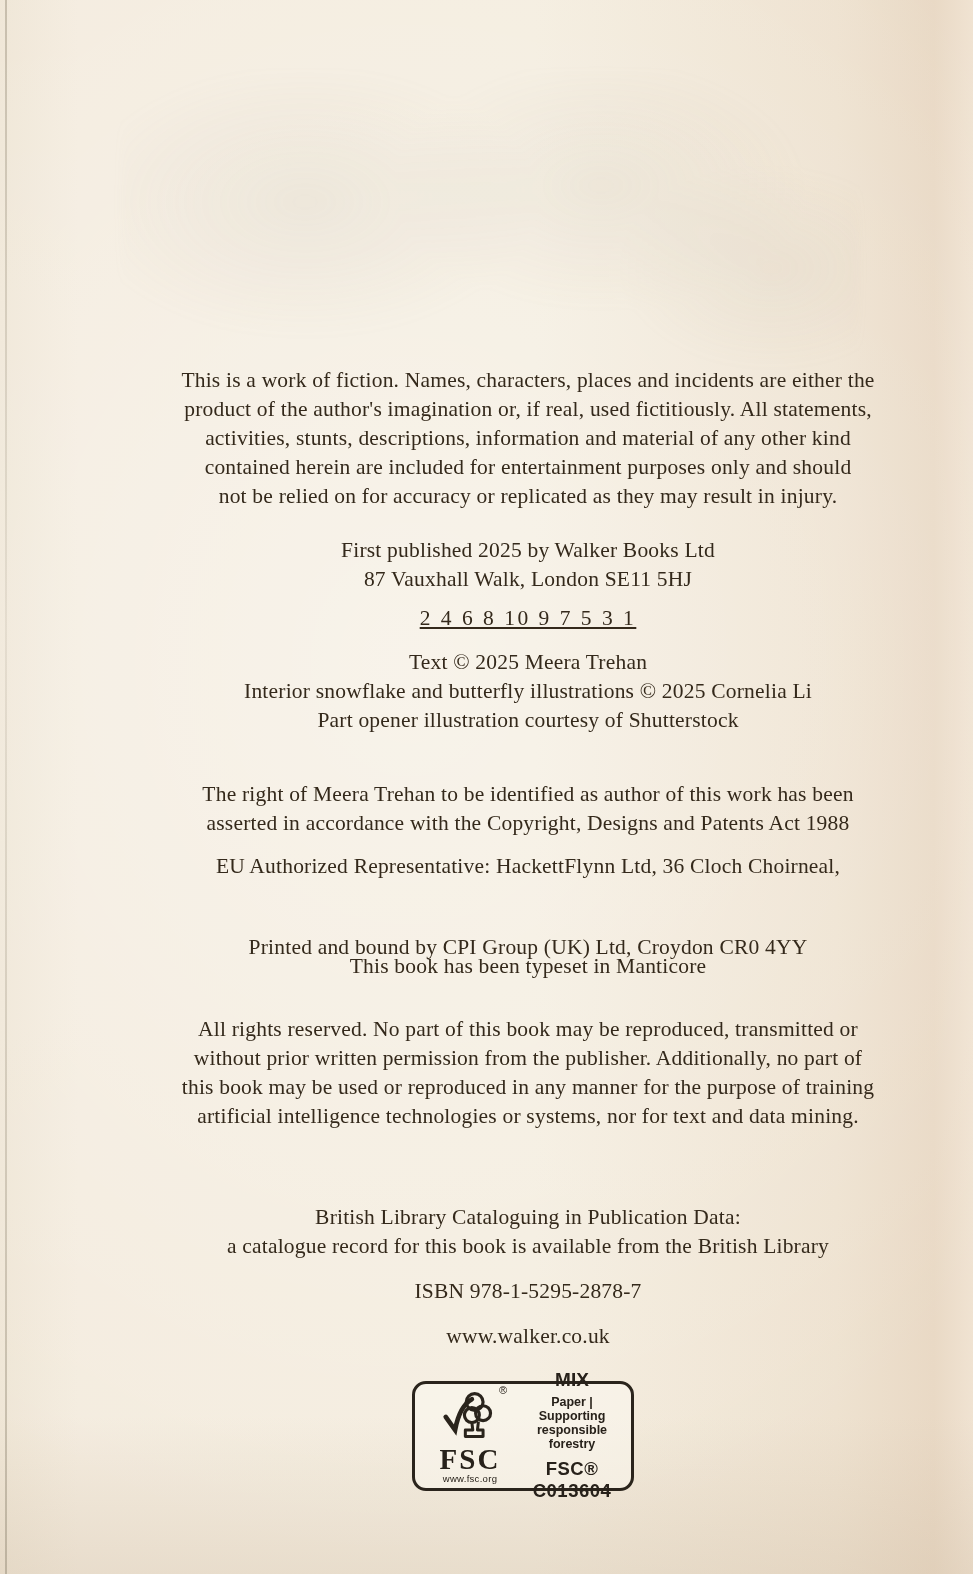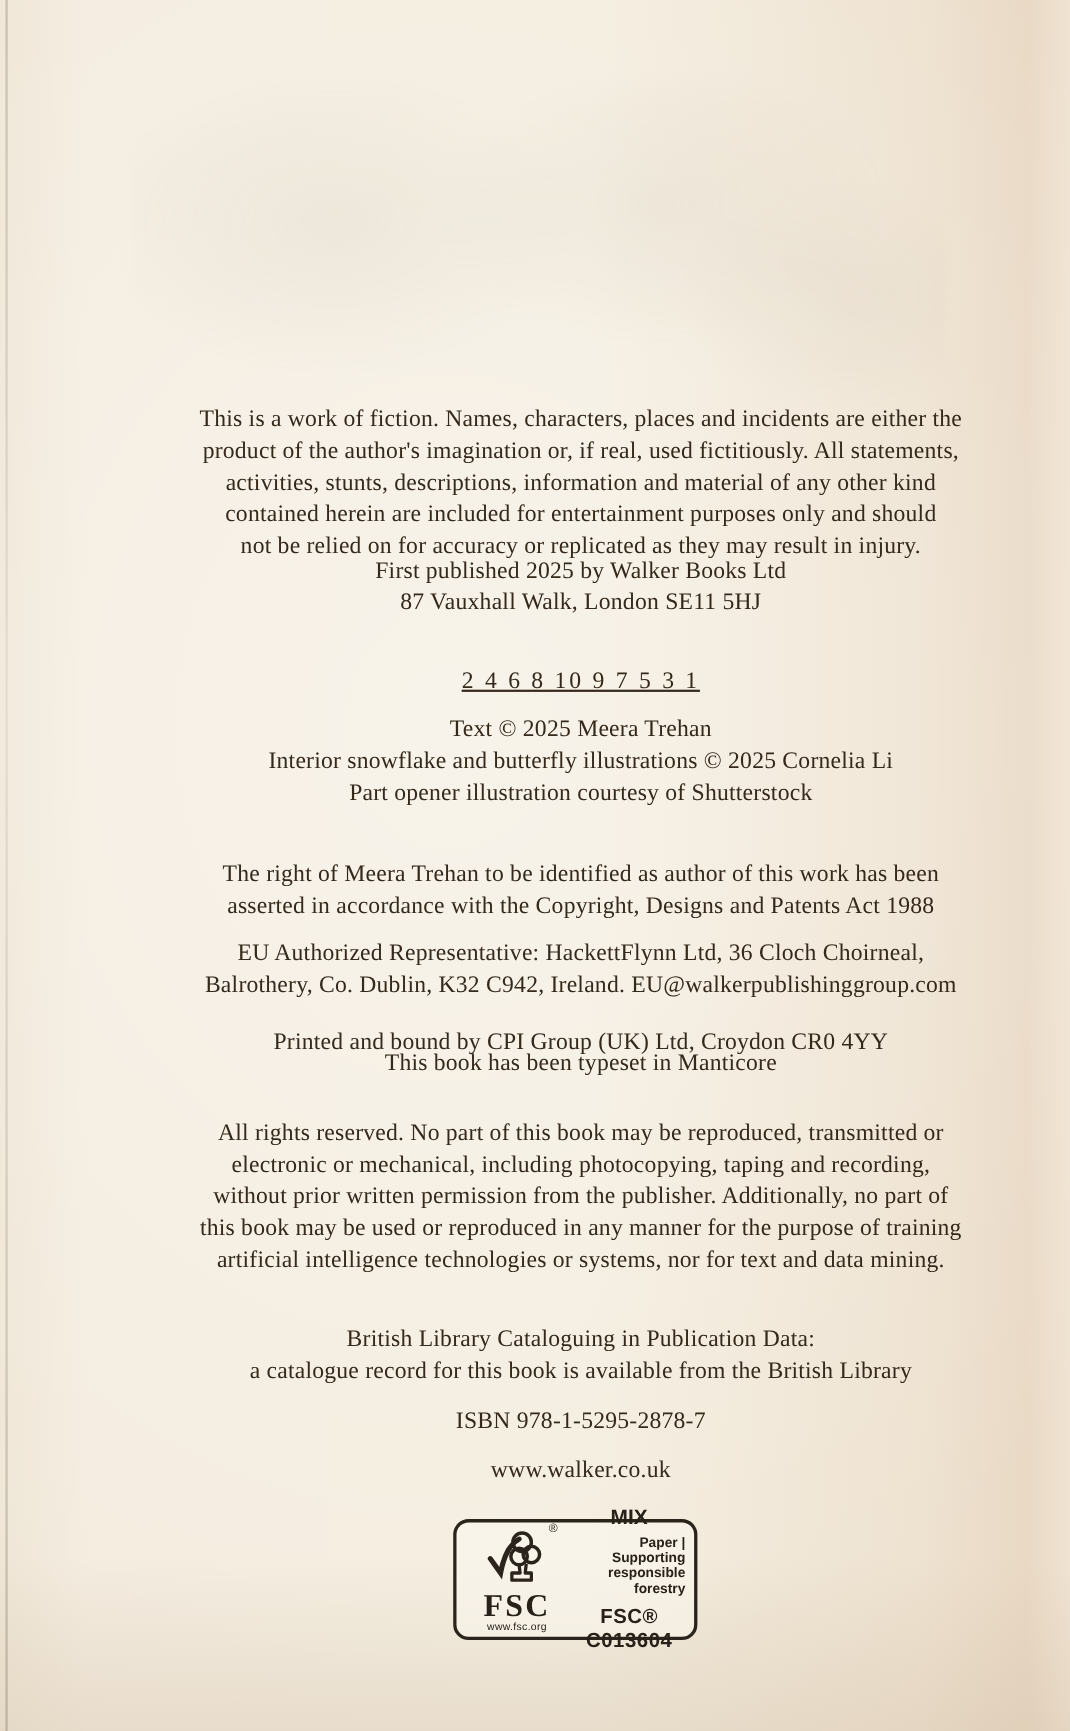--- a/index.html
+++ b/index.html
@@ -38,67 +38,65 @@
     display:flex;align-items:center;gap:8px;
     padding:5px 8px 5px 12px;box-sizing:border-box;
     color:#27211a;
   }
   .fsc-left{width:86px;display:flex;flex-direction:column;align-items:center;position:relative;}
   .fsc-reg{position:absolute;top:-4px;right:6px;font-size:11px;font-family:"Liberation Sans",sans-serif;}
   .fsc-brand{font-family:"Liberation Serif",serif;font-weight:bold;font-size:29px;line-height:26px;letter-spacing:2px;margin-top:-2px;}
   .fsc-url{font-family:"Liberation Sans",sans-serif;font-weight:normal;font-size:9.5px;letter-spacing:0.3px;margin-top:1px;}
   .fsc-right{flex:1;text-align:center;font-family:"Liberation Sans",sans-serif;font-weight:bold;}
   .fsc-mix{font-size:19px;line-height:20px;}
-  .fsc-tag{font-size:12.5px;line-height:14px;margin-top:5px;text-align:right;}
+  .fsc-tag{font-size:12.5px;line-height:14px;margin-top:5px;}
   .fsc-license{font-size:18.5px;margin-top:7px;letter-spacing:0.5px;}
 </style>
 </head>
 <body>
 
 <div class="page-edge-line"></div>
 <div class="showthrough"></div>
 
 <div class="block" style="top:366px">
   <div>This is a work of fiction. Names, characters, places and incidents are either the</div>
   <div>product of the author's imagination or, if real, used fictitiously. All statements,</div>
   <div>activities, stunts, descriptions, information and material of any other kind</div>
   <div>contained herein are included for entertainment purposes only and should</div>
   <div>not be relied on for accuracy or replicated as they may result in injury.</div>
 </div>
 
-<div class="block" style="top:504px">
+<div class="block" style="top:536px">
   <div>First published 2025 by Walker Books Ltd</div>
   <div>87 Vauxhall Walk, London SE11 5HJ</div>
 </div>
 
 <div class="block printkey" style="top:604px">2 4 6 8 10 9 7 5 3 1</div>
 
 <div class="block" style="top:648px">
   <div>Text © 2025 Meera Trehan</div>
   <div>Interior snowflake and butterfly illustrations © 2025 Cornelia Li</div>
   <div>Part opener illustration courtesy of Shutterstock</div>
 </div>
 
 <div class="block" style="top:780px">
   <div>The right of Meera Trehan to be identified as author of this work has been</div>
   <div>asserted in accordance with the Copyright, Designs and Patents Act 1988</div>
 </div>
 
 <div class="block" style="top:852px">
   <div>EU Authorized Representative: HackettFlynn Ltd, 36 Cloch Choirneal,</div>
-  <div>Balrothery, Co. Dublin, K32 C942, Ireland. EU@walkerpublishinggroup.com</div>
 </div>
 
 <div class="block" style="top:952px">This book has been typeset in Manticore</div>
 
 <div class="block" style="top:933px">Printed and bound by CPI Group (UK) Ltd, Croydon CR0 4YY</div>
 
 <div class="block" style="top:1015px">
   <div>All rights reserved. No part of this book may be reproduced, transmitted or</div>
-  <div>electronic or mechanical, including photocopying, taping and recording,</div>
   <div>without prior written permission from the publisher. Additionally, no part of</div>
   <div>this book may be used or reproduced in any manner for the purpose of training</div>
   <div>artificial intelligence technologies or systems, nor for text and data mining.</div>
 </div>
 
 <div class="block" style="top:1203px">
   <div>British Library Cataloguing in Publication Data:</div>
   <div>a catalogue record for this book is available from the British Library</div>
 </div>
 

